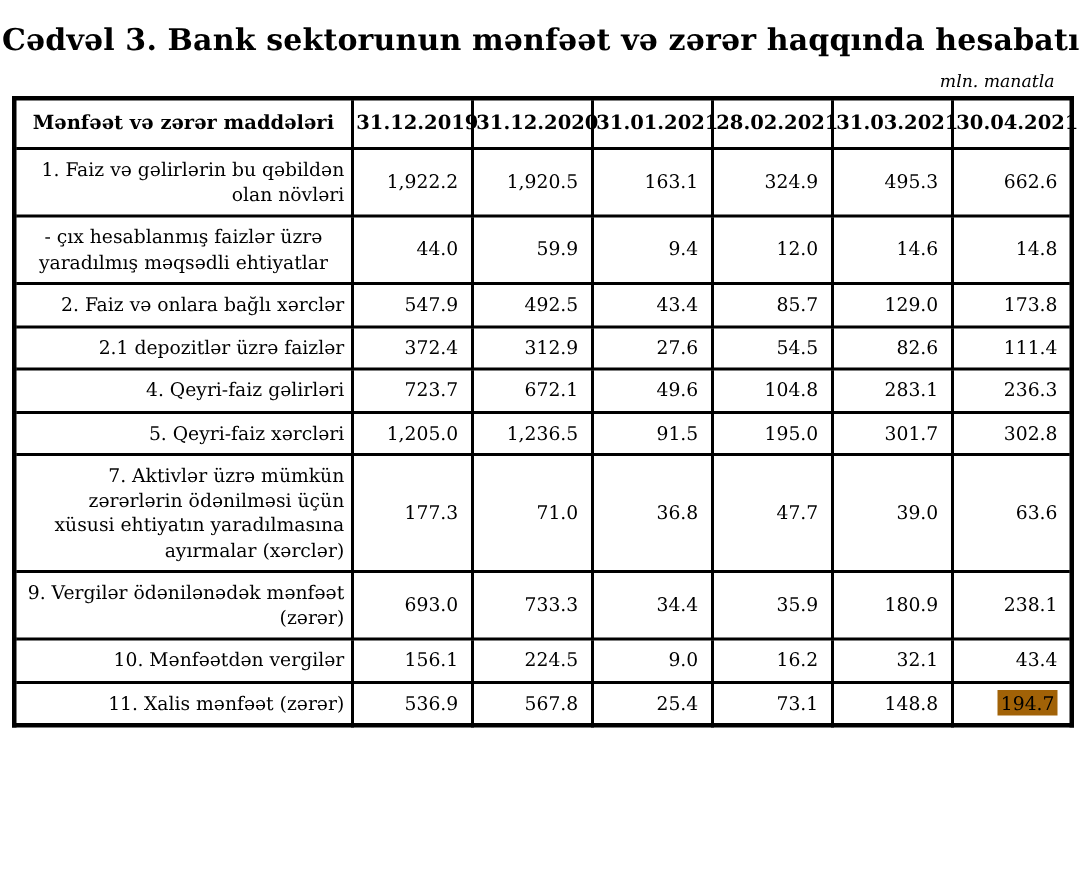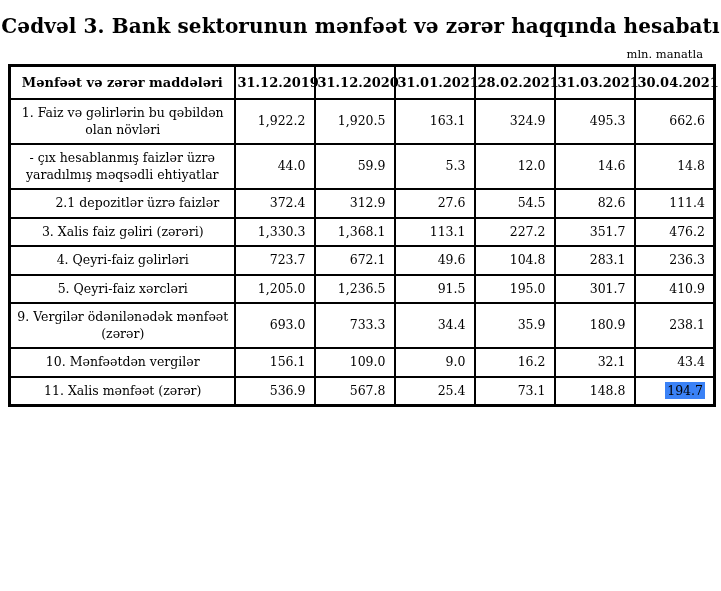--- a/index.html
+++ b/index.html
@@ -15,20 +15,21 @@
     text-align: center;
     font-size: 20px;
     font-weight: bold;
     letter-spacing: 0.1px;
   }
   .unit-note {
     margin-top: 9px;
     margin-right: 18px;
     margin-bottom: 3px;
     text-align: right;
+    font-style: italic;
     font-size: 11.5px;
   }
   table.report {
     margin-left: 8px;
     width: 705px;
     border-collapse: collapse;
     table-layout: fixed;
     border: 3px solid #000;
   }
   table.report th, table.report td {
@@ -37,21 +38,21 @@
     font-size: 12.5px;
     line-height: 1.32;
   }
   table.report th {
     font-weight: bold;
     text-align: center;
     font-size: 13px;
     padding: 7px 2px;
   }
   td.label-cell {
-    text-align: center;
+    text-align: right;
     padding: 5px 4px 5px 5px;
   }
   td.label-cell.indent { padding-left: 34px; }
   td.label-cell.dash-center { text-align: center; padding-left: 8px; padding-right: 8px; }
   td.num-cell {
     text-align: right;
     padding: 5px 8px 5px 2px;
     font-size: 13px;
   }
   .hl {
@@ -93,82 +94,91 @@
         <td class="num-cell">1,920.5</td>
         <td class="num-cell">163.1</td>
         <td class="num-cell">324.9</td>
         <td class="num-cell">495.3</td>
         <td class="num-cell">662.6</td>
       </tr>
       <tr>
         <td class="label-cell dash-center">- çıx hesablanmış faizlər üzrə yaradılmış məqsədli ehtiyatlar</td>
         <td class="num-cell">44.0</td>
         <td class="num-cell">59.9</td>
-        <td class="num-cell">5.3</td>
+        <td class="num-cell">9.4</td>
         <td class="num-cell">12.0</td>
         <td class="num-cell">14.6</td>
         <td class="num-cell">14.8</td>
+      </tr>
+      <tr>
+        <td class="label-cell ">2. Faiz və onlara bağlı xərclər</td>
+        <td class="num-cell">547.9</td>
+        <td class="num-cell">492.5</td>
+        <td class="num-cell">43.4</td>
+        <td class="num-cell">85.7</td>
+        <td class="num-cell">129.0</td>
+        <td class="num-cell">173.8</td>
       </tr>
       <tr>
         <td class="label-cell indent">2.1 depozitlər üzrə faizlər</td>
         <td class="num-cell">372.4</td>
         <td class="num-cell">312.9</td>
         <td class="num-cell">27.6</td>
         <td class="num-cell">54.5</td>
         <td class="num-cell">82.6</td>
         <td class="num-cell">111.4</td>
-      </tr>
-      <tr>
-        <td class="label-cell ">3. Xalis faiz gəliri (zərəri)</td>
-        <td class="num-cell">1,330.3</td>
-        <td class="num-cell">1,368.1</td>
-        <td class="num-cell">113.1</td>
-        <td class="num-cell">227.2</td>
-        <td class="num-cell">351.7</td>
-        <td class="num-cell">476.2</td>
       </tr>
       <tr>
         <td class="label-cell ">4. Qeyri-faiz gəlirləri</td>
         <td class="num-cell">723.7</td>
         <td class="num-cell">672.1</td>
         <td class="num-cell">49.6</td>
         <td class="num-cell">104.8</td>
         <td class="num-cell">283.1</td>
         <td class="num-cell">236.3</td>
       </tr>
       <tr>
         <td class="label-cell ">5. Qeyri-faiz xərcləri</td>
         <td class="num-cell">1,205.0</td>
         <td class="num-cell">1,236.5</td>
         <td class="num-cell">91.5</td>
         <td class="num-cell">195.0</td>
         <td class="num-cell">301.7</td>
-        <td class="num-cell">410.9</td>
+        <td class="num-cell">302.8</td>
+      </tr>
+      <tr>
+        <td class="label-cell ">7. Aktivlər üzrə mümkün zərərlərin ödənilməsi üçün xüsusi ehtiyatın yaradılmasına ayırmalar (xərclər)</td>
+        <td class="num-cell">177.3</td>
+        <td class="num-cell">71.0</td>
+        <td class="num-cell">36.8</td>
+        <td class="num-cell">47.7</td>
+        <td class="num-cell">39.0</td>
+        <td class="num-cell">63.6</td>
       </tr>
       <tr>
         <td class="label-cell ">9. Vergilər ödənilənədək mənfəət (zərər)</td>
         <td class="num-cell">693.0</td>
         <td class="num-cell">733.3</td>
         <td class="num-cell">34.4</td>
         <td class="num-cell">35.9</td>
         <td class="num-cell">180.9</td>
         <td class="num-cell">238.1</td>
       </tr>
       <tr>
         <td class="label-cell ">10. Mənfəətdən vergilər</td>
         <td class="num-cell">156.1</td>
-        <td class="num-cell">109.0</td>
+        <td class="num-cell">224.5</td>
         <td class="num-cell">9.0</td>
         <td class="num-cell">16.2</td>
         <td class="num-cell">32.1</td>
         <td class="num-cell">43.4</td>
       </tr>
       <tr>
         <td class="label-cell ">11. Xalis mənfəət (zərər)</td>
         <td class="num-cell">536.9</td>
         <td class="num-cell">567.8</td>
         <td class="num-cell">25.4</td>
         <td class="num-cell">73.1</td>
         <td class="num-cell">148.8</td>
-        <td class="num-cell"><span class="hl" style="background: #3b82f6;">194.7</span></td>
+        <td class="num-cell"><span class="hl" style="background: #a16207;">194.7</span></td>
       </tr>
     </tbody>
 </table>
 
 </body></html>

